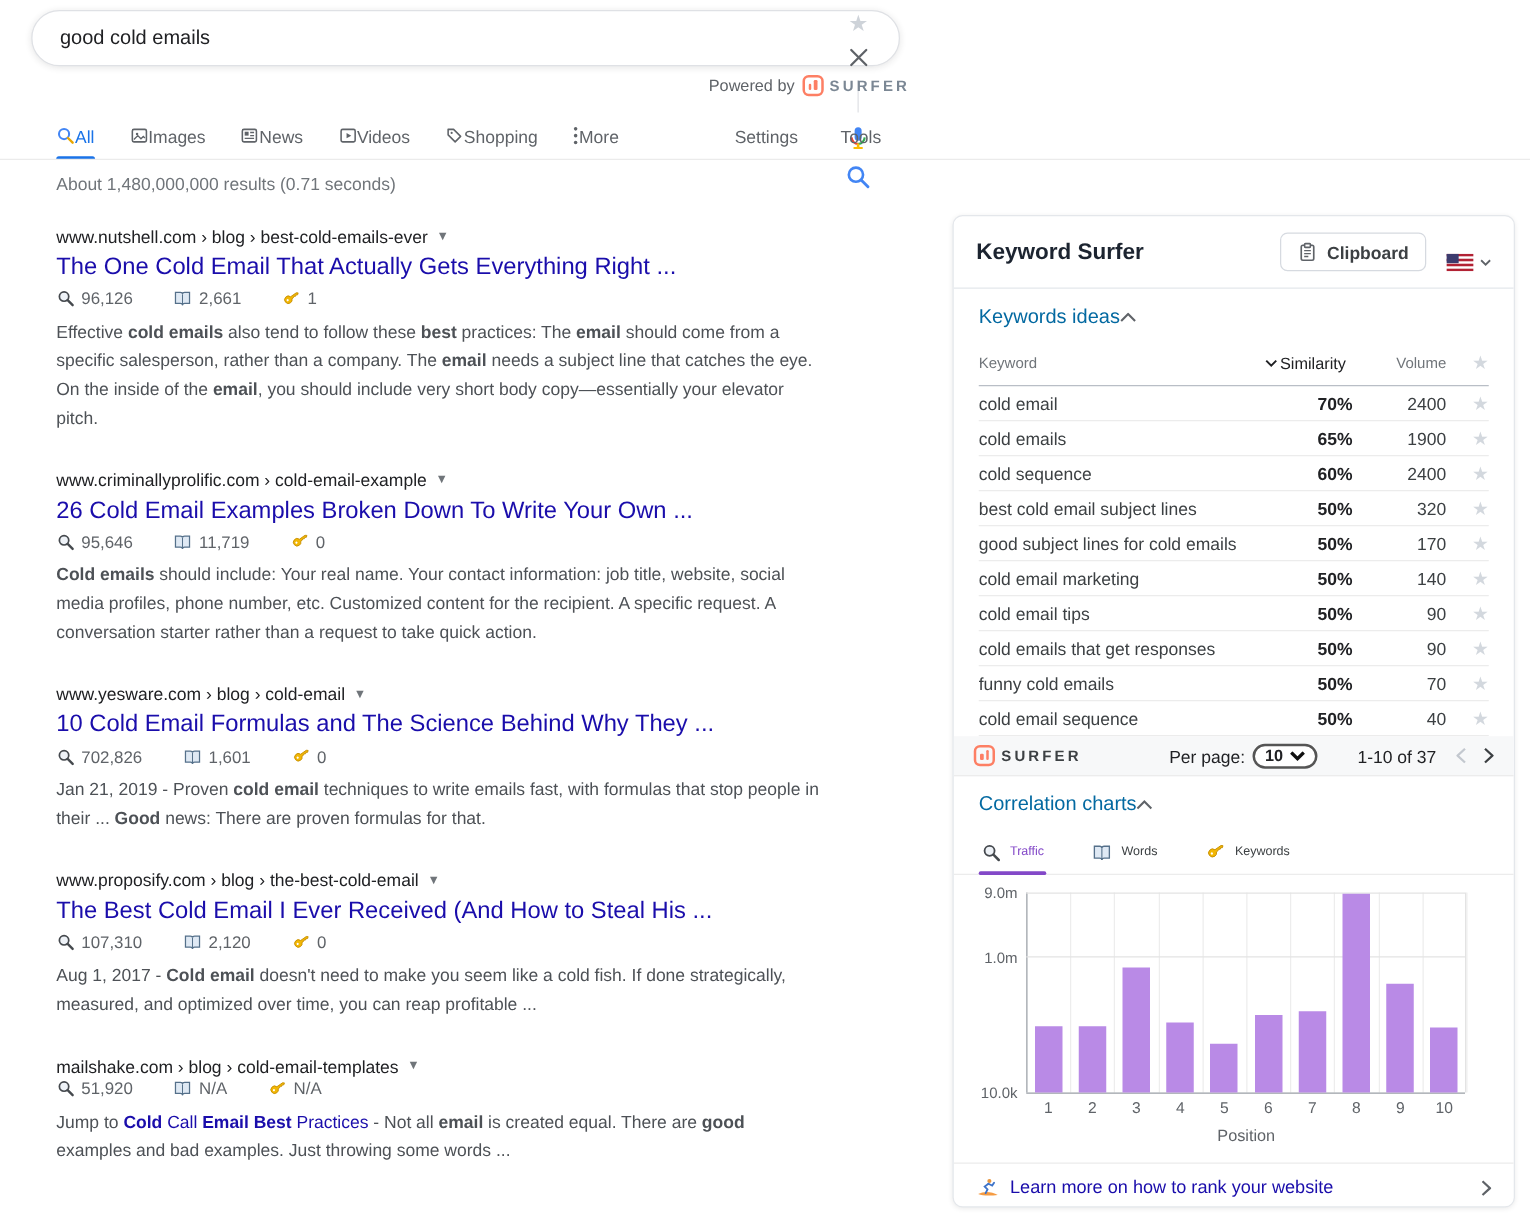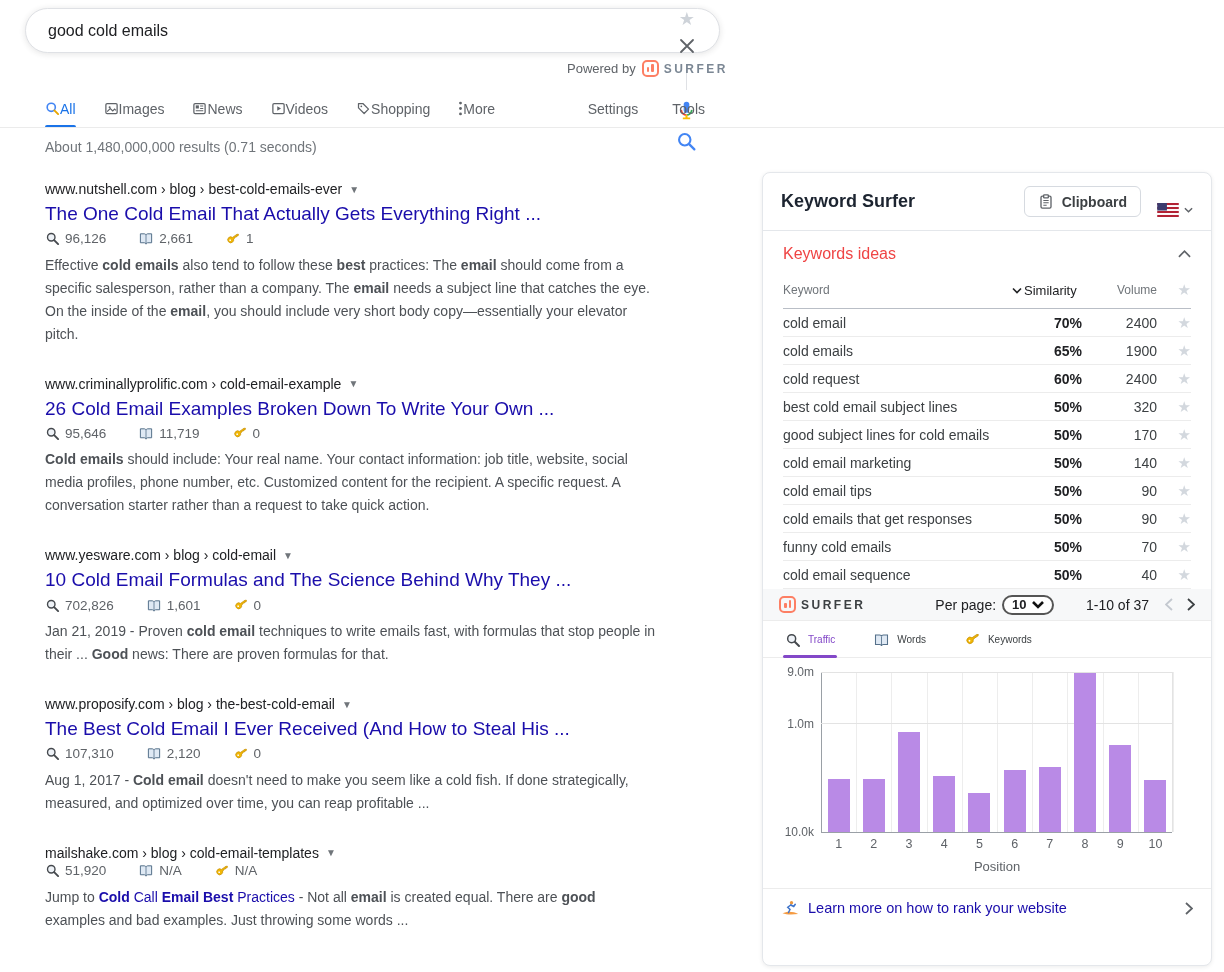--- a/index.html
+++ b/index.html
@@ -80,22 +80,22 @@
   }
   .panel-title{ font-size:18px; font-weight:bold; color:#1c2430; }
   .panel-header-right{ margin-left:auto; display:flex; align-items:flex-end; gap:16px; }
   .clipboard-btn{
     display:flex; align-items:center; gap:8px; border:1px solid #d6dae0; border-radius:6px;
     background:#fff; padding:6px 13px; font-size:14px; font-weight:bold; color:#3c4043; cursor:pointer;
     font-family:"Liberation Sans", sans-serif;
   }
   .flag-select{ display:flex; align-items:center; gap:5px; cursor:pointer; }
   .section-head{
-    display:flex; align-items:center; justify-content:space-between;
-    padding:14px 20px 10px; font-size:16px; color:#ef4444;
+    display:flex; align-items:center; 
+    padding:14px 20px 10px; font-size:16px; color:#0369a1;
   }
   .kw-table{ padding:0 20px; }
   .kw-head{
     display:flex; align-items:center; font-size:12px; color:#70757a;
     padding:8px 0 9px; border-bottom:1px solid #b9bec6;
   }
   .kw-head .col-sim{ color:#202124; font-size:13px; display:flex; align-items:center; gap:2px; }
   .kw-row{
     display:flex; align-items:center; font-size:14px; color:#3c4043;
     height:28px; border-bottom:1px solid #ececec;
@@ -497,21 +497,21 @@
           <span class="col-vol">2400</span>
           <span class="col-star">★</span>
         </div>
         <div class="kw-row">
           <span class="col-kw">cold emails</span>
           <span class="col-sim">65%</span>
           <span class="col-vol">1900</span>
           <span class="col-star">★</span>
         </div>
         <div class="kw-row">
-          <span class="col-kw">cold request</span>
+          <span class="col-kw">cold sequence</span>
           <span class="col-sim">60%</span>
           <span class="col-vol">2400</span>
           <span class="col-star">★</span>
         </div>
         <div class="kw-row">
           <span class="col-kw">best cold email subject lines</span>
           <span class="col-sim">50%</span>
           <span class="col-vol">320</span>
           <span class="col-star">★</span>
         </div>
@@ -575,20 +575,26 @@
     <span class="pg-arrows">
       <svg class="disabled" width="8" height="13" viewBox="0 0 8 13">
           <path d="M7 1L1 6.5 7 12" fill="none" stroke="#c3c8cf" stroke-width="1.8"></path>
         </svg>
       <svg width="8" height="13" viewBox="0 0 8 13">
           <path d="M1 1l6 5.5L1 12" fill="none" stroke="#3c4043" stroke-width="1.8"></path>
         </svg>
     </span>
   </div>
 
+  <div class="section-head">
+    <span>Correlation charts</span>
+    <svg width="13" height="8" viewBox="0 0 14 8">
+        <path d="M1 7l6-6 6 6" fill="none" stroke="#5f6368" stroke-width="1.8"></path>
+      </svg>
+  </div>
 
   <div class="corr-tabs">
     <span class="corr-tab active">
       <svg width="16" height="16" viewBox="0 0 24 24">
           <circle cx="10" cy="10" r="6" fill="#eef2f7" stroke="#45494e" stroke-width="2.2"></circle>
           <line x1="14.6" y1="14.6" x2="21" y2="21" stroke="#45494e" stroke-width="3" stroke-linecap="round"></line>
         </svg>
       <span>Traffic</span>
     </span>
     <span class="corr-tab">

